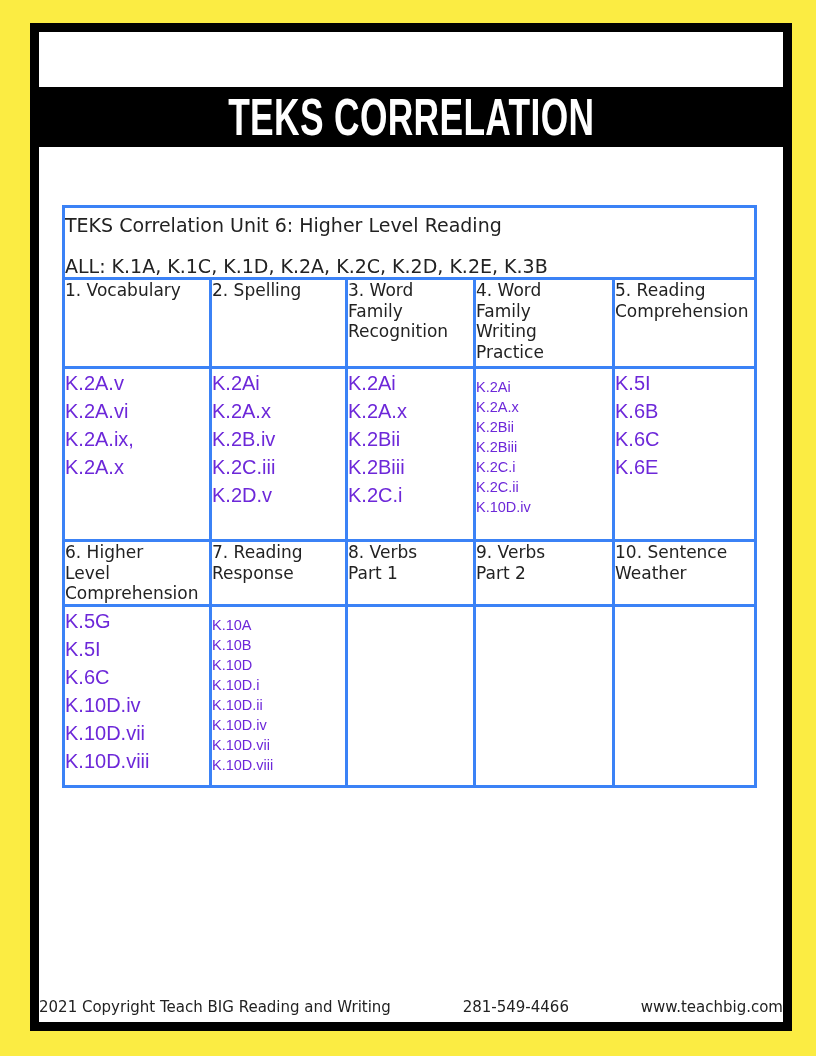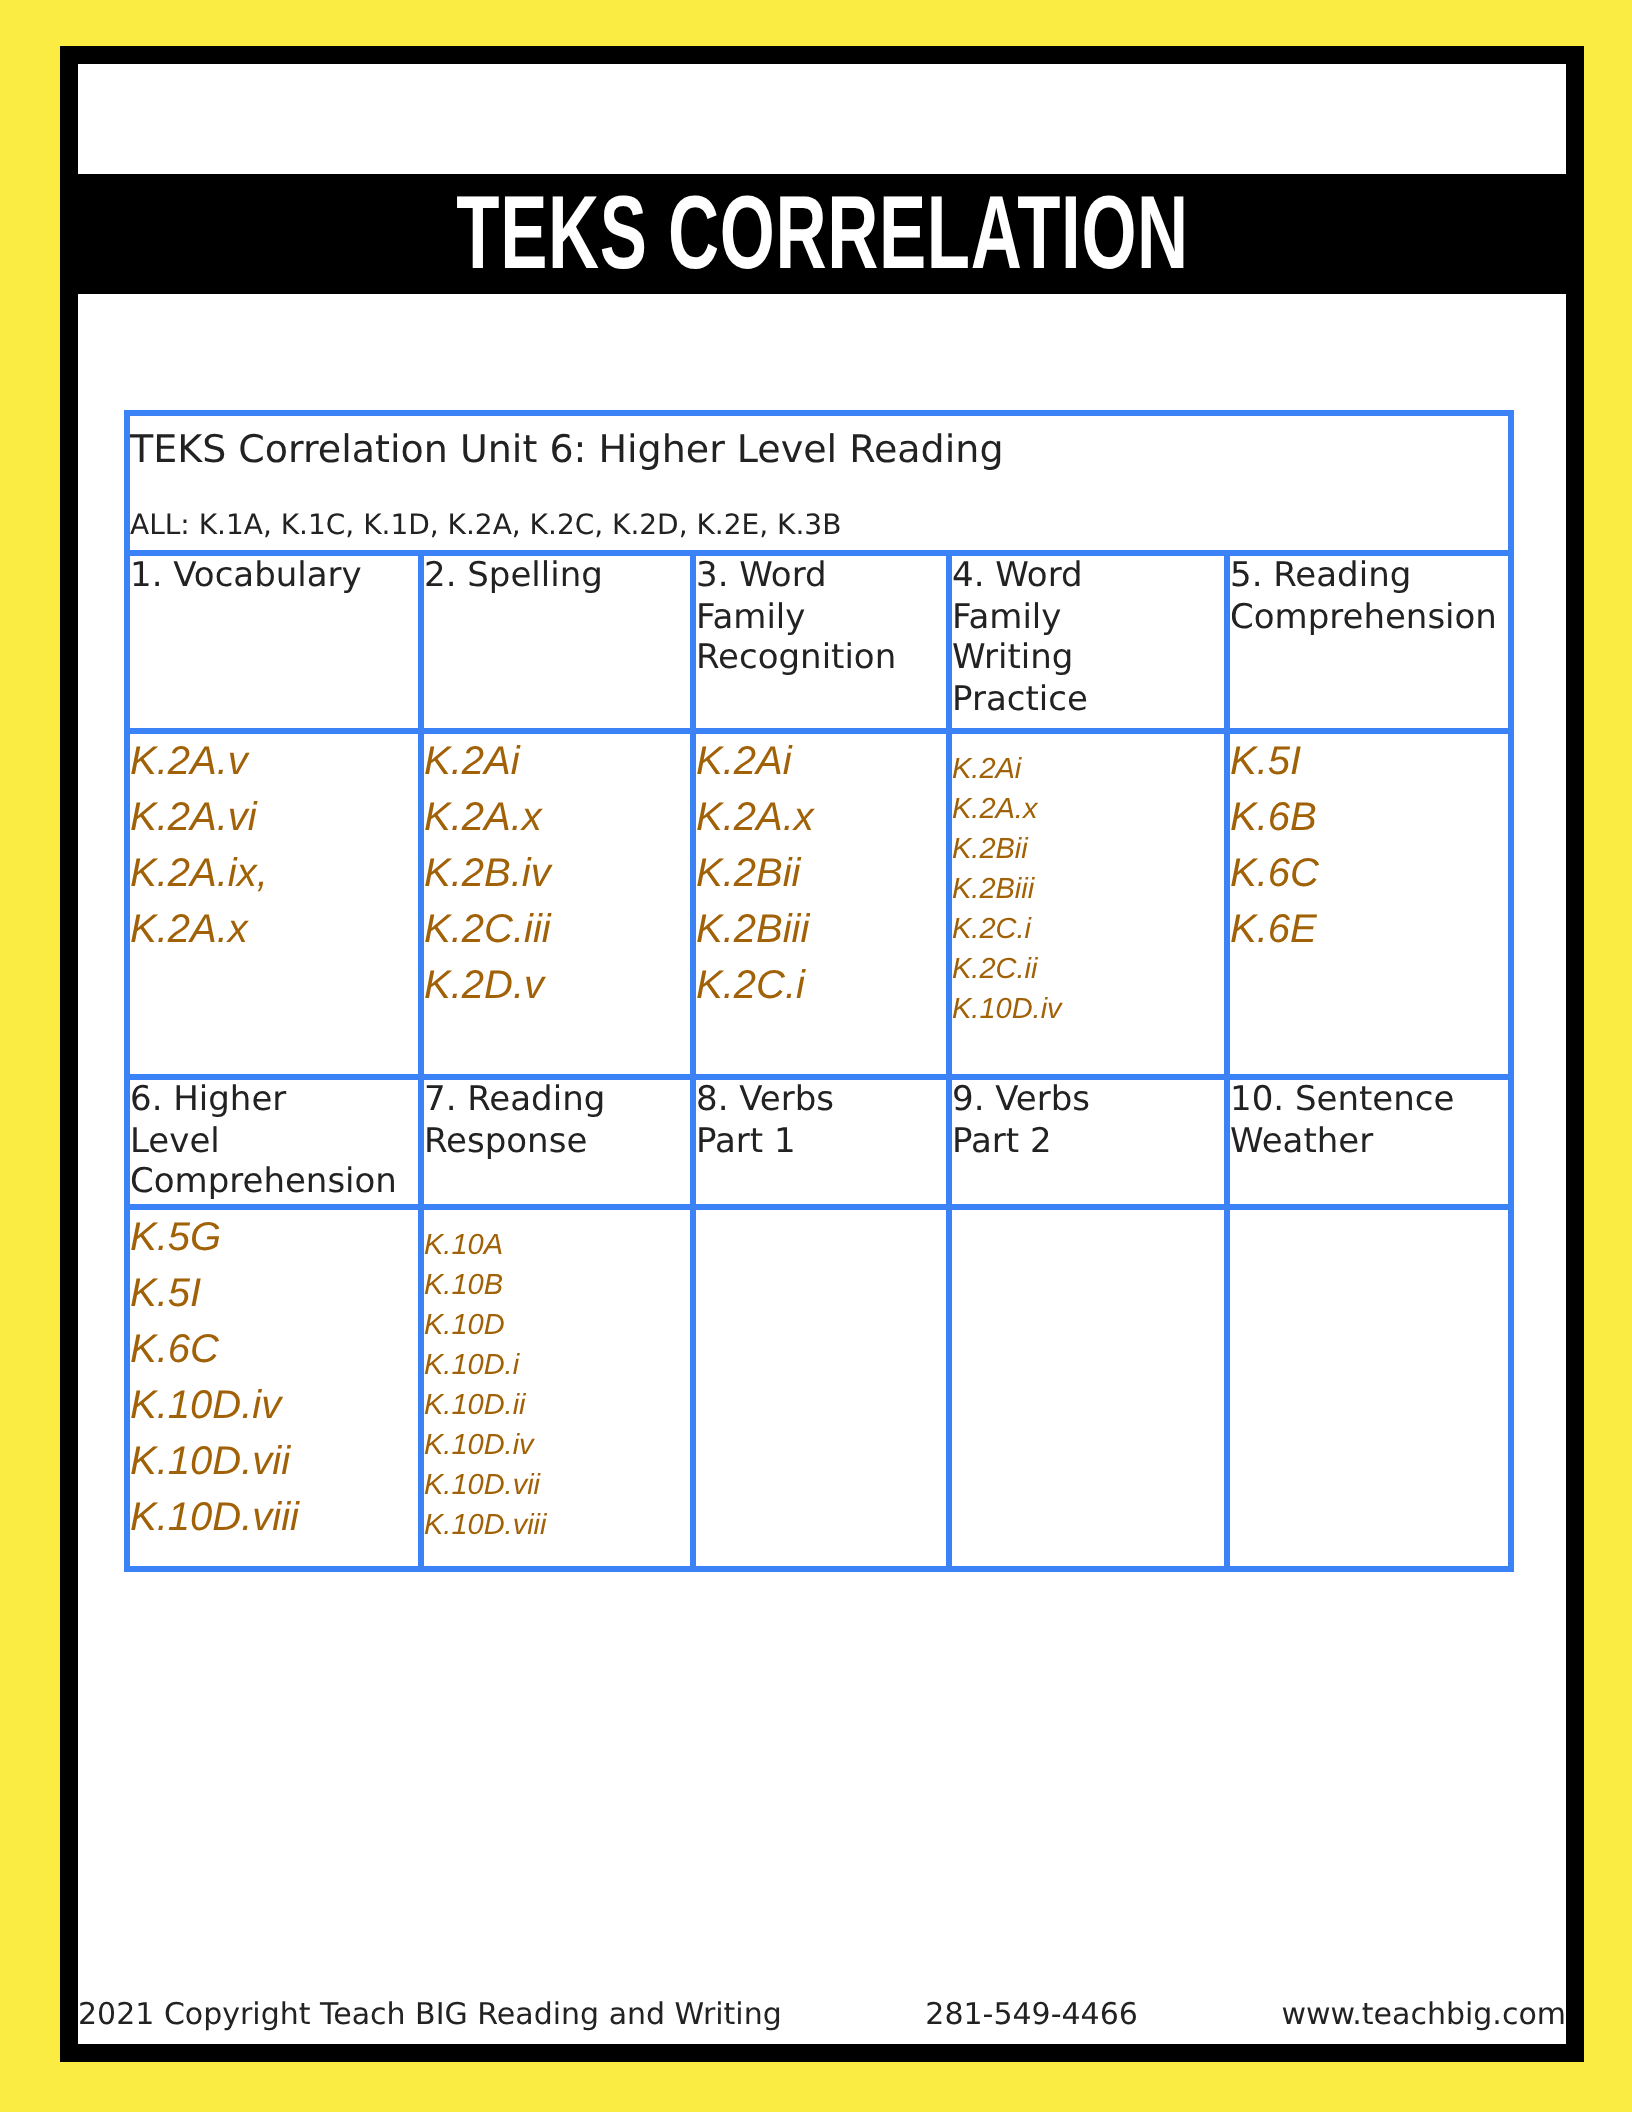--- a/index.html
+++ b/index.html
@@ -70,43 +70,42 @@
   .title-cell {
     height: 67px;
   }
   .table-title {
     font-size: 19px;
     padding-top: 6px;
     white-space: pre-line;
     color: #222;
   }
   .table-all-codes {
-    font-size: 14px;
+    font-size: 19px;
     margin-top: 19px;
     white-space: pre-line;
     color: #222;
   }
   .hdr-cell {
     font-size: 17px;
     line-height: 20.5px;
     padding-top: 6px;
     white-space: pre-line;
     color: #222;
   }
   .hdr-row-1 td { height: 86px; }
   .hdr-row-2 td { height: 61px; }
   .hdr-row-3 td { height: 44px; }
   .data-cell {
     font-family: "Liberation Sans", sans-serif;
     font-size: 20px;
     line-height: 28px;
     padding-top: 6px;
     white-space: pre-line;
-    color: #a16207;
-    font-style: italic;
+    color: #6d28d9;
   }
   .data-row-1 td { height: 162px; }
   .data-row-2 td { height: 164px; }
   .data-row-3 td { height: 170px; }
   .data-cell.small {
     font-size: 14.5px;
     line-height: 20px;
     padding-top: 8px;
   }
   .page-footer {

